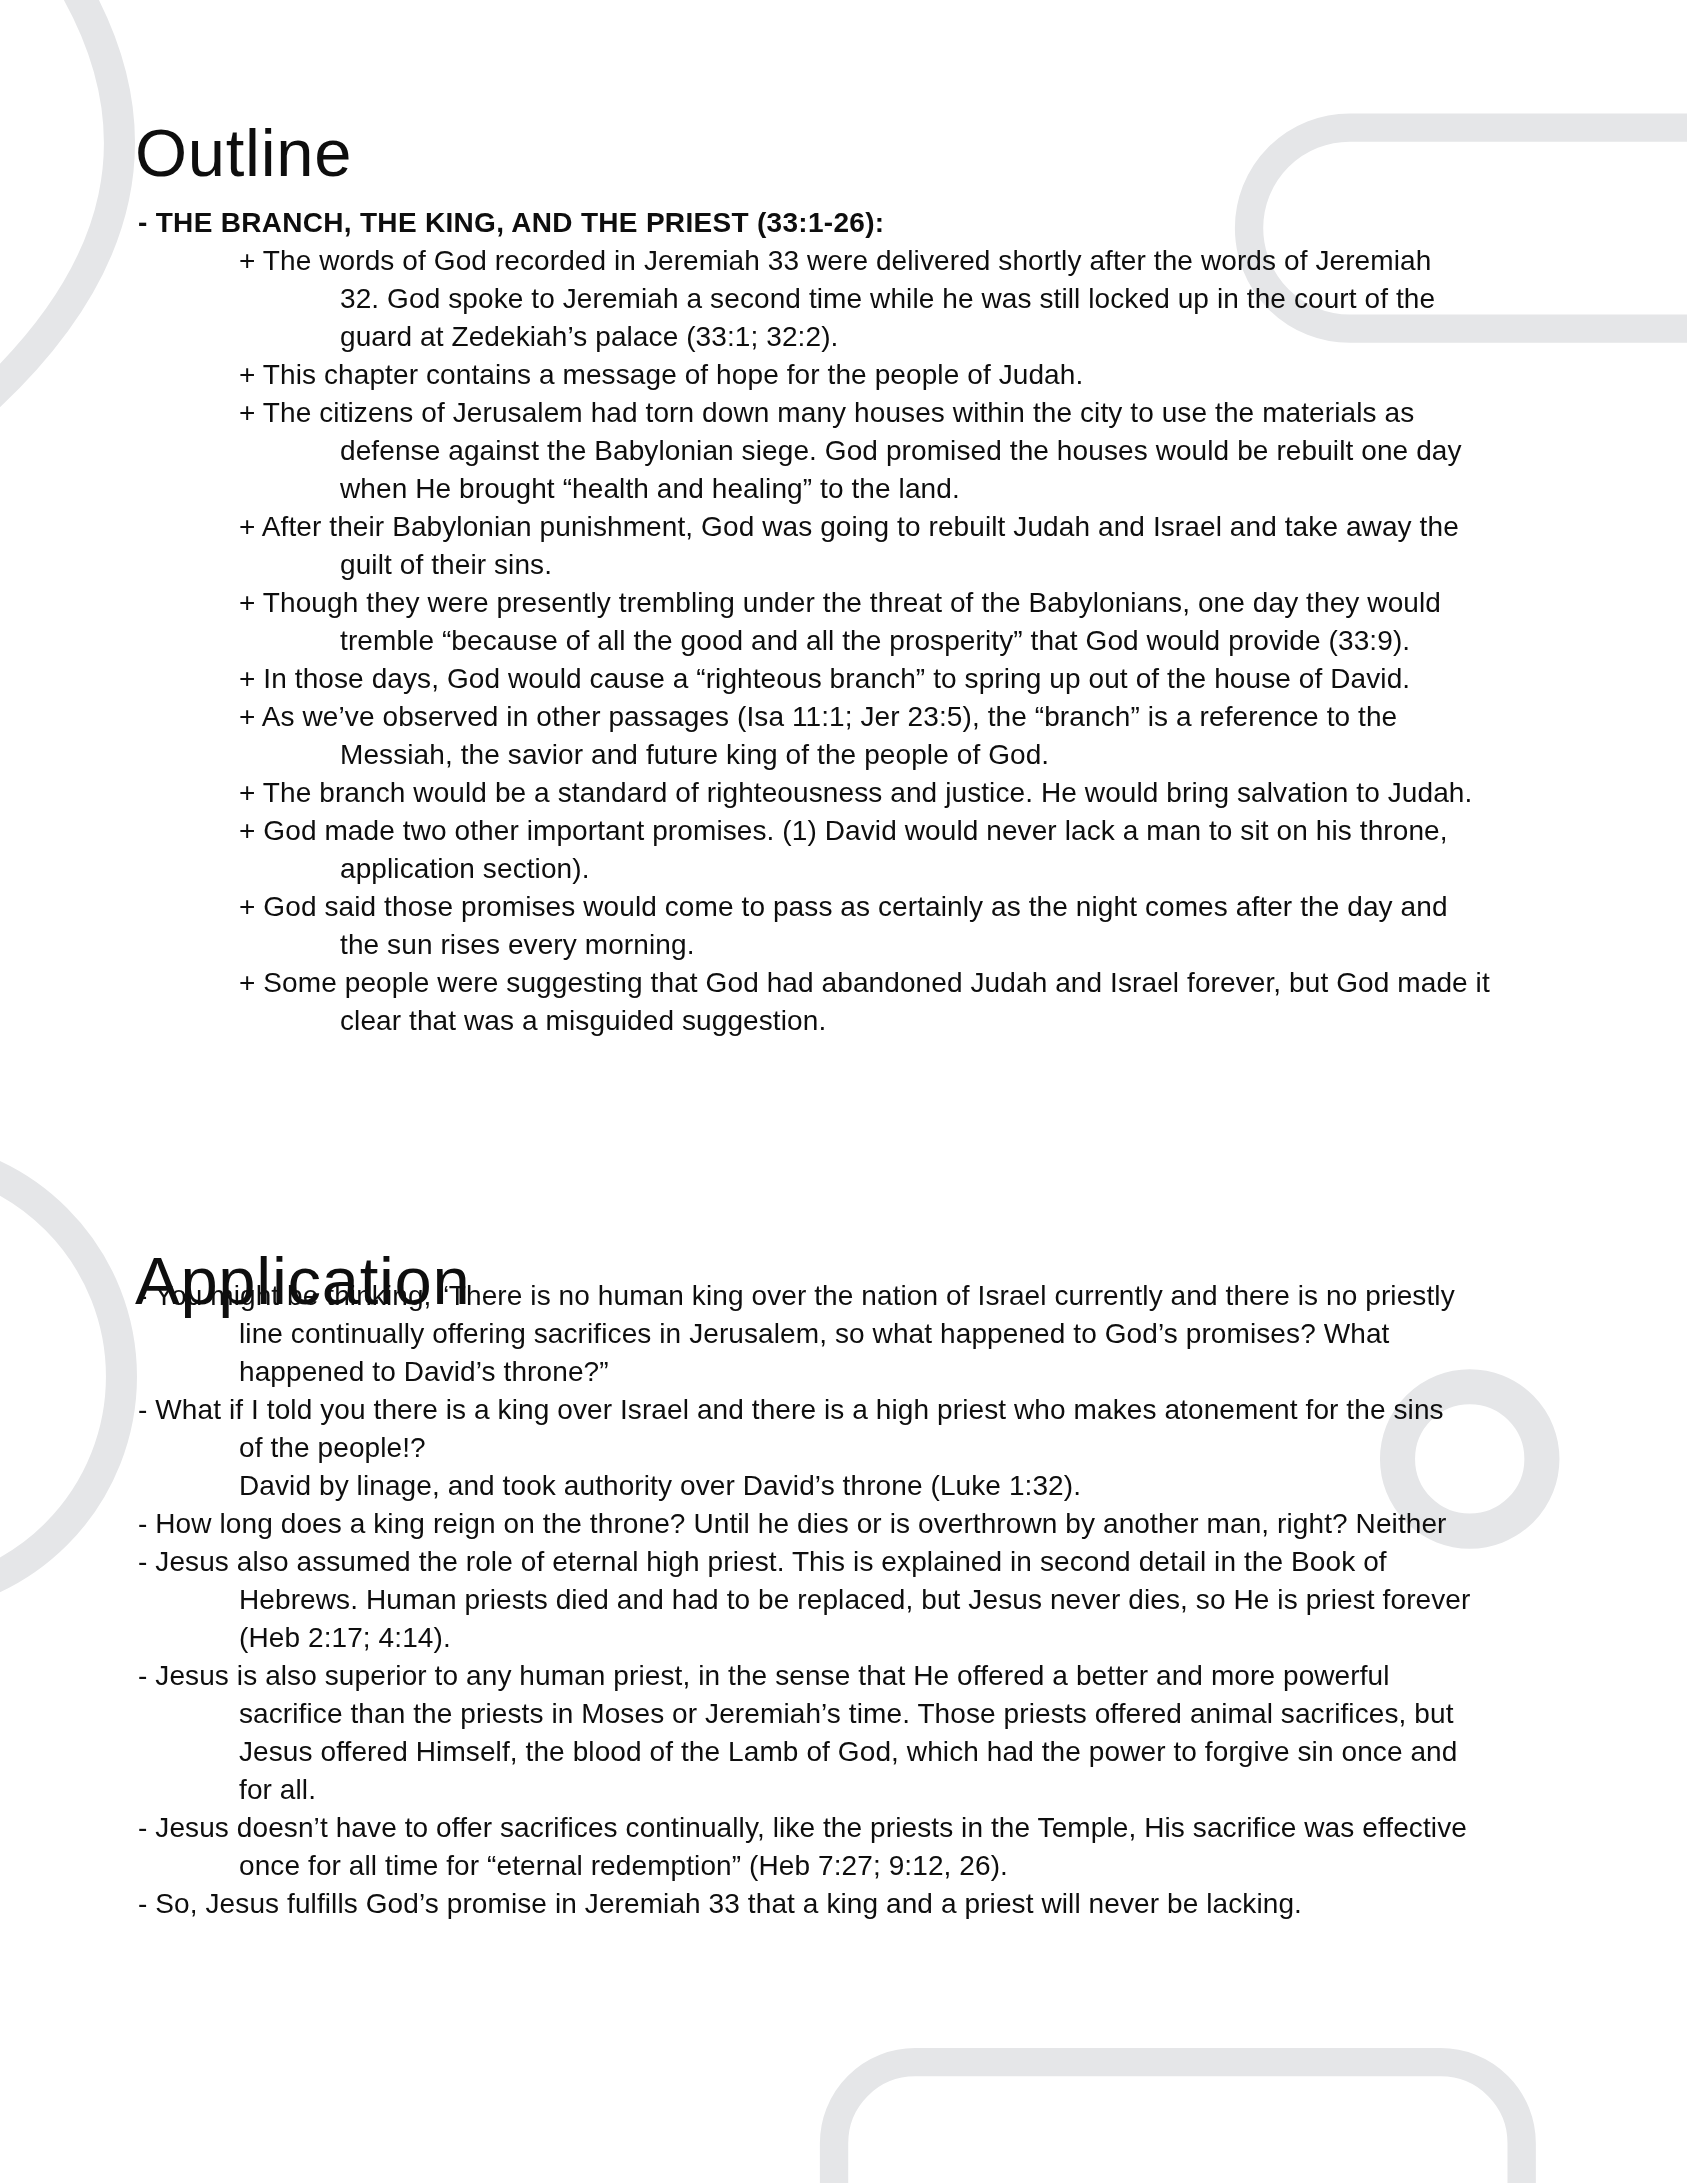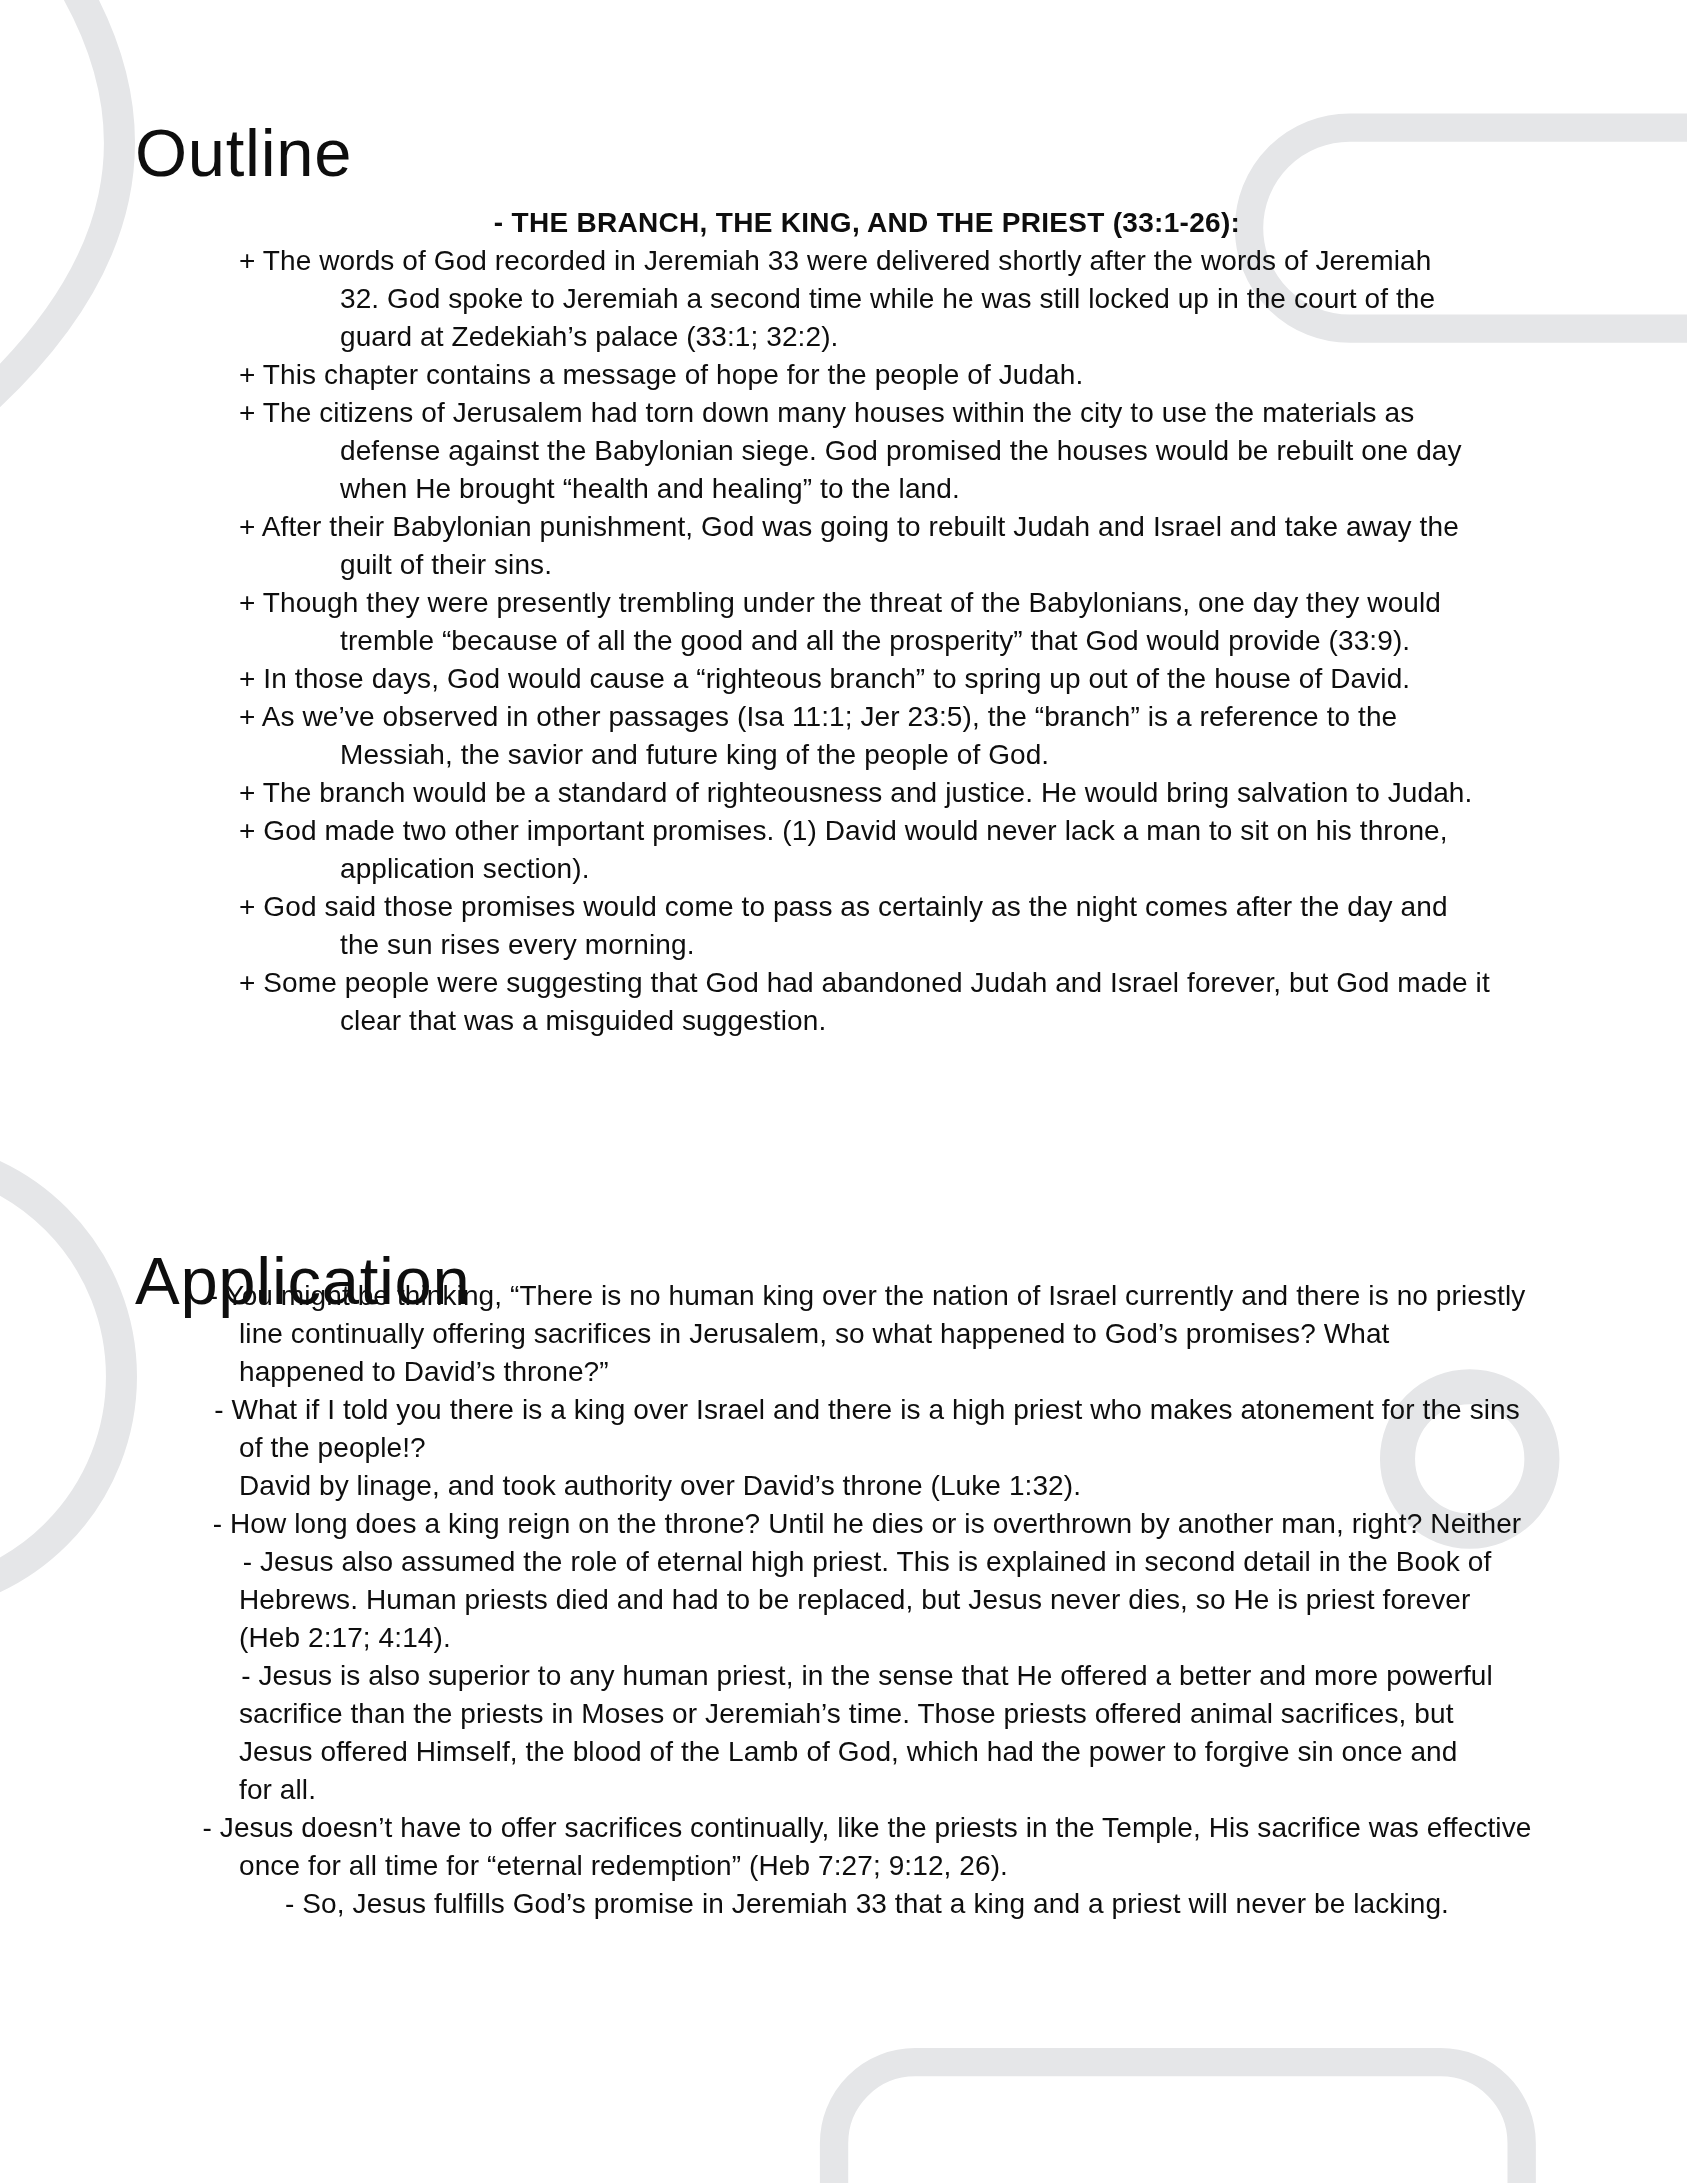--- a/index.html
+++ b/index.html
@@ -55,21 +55,21 @@
   .line{
     height:38px;
     line-height:38px;
     white-space:nowrap;
     letter-spacing:0.1px;
   }
   .heading-line{
     font-weight:bold;
     letter-spacing:0.3px;
   }
-  .ind0{padding-left:0;text-align:center;}
+  .ind0{padding-left:0;}
   .ind1{padding-left:101px;}
   .ind2{padding-left:202px;}
 </style>
 </head>
 <body>
 
 <svg class="decor-layer" viewBox="0 0 2500 3235" aria-hidden="true">
   <path class="decor" d="M 104 -30 Q 300 300 -30 600" stroke-width="46"></path>
   <rect class="decor" x="1851" y="189" width="860" height="298" rx="149" stroke-width="42"></rect>
   <circle class="decor" cx="-150" cy="2040" r="330" stroke-width="46"></circle>

